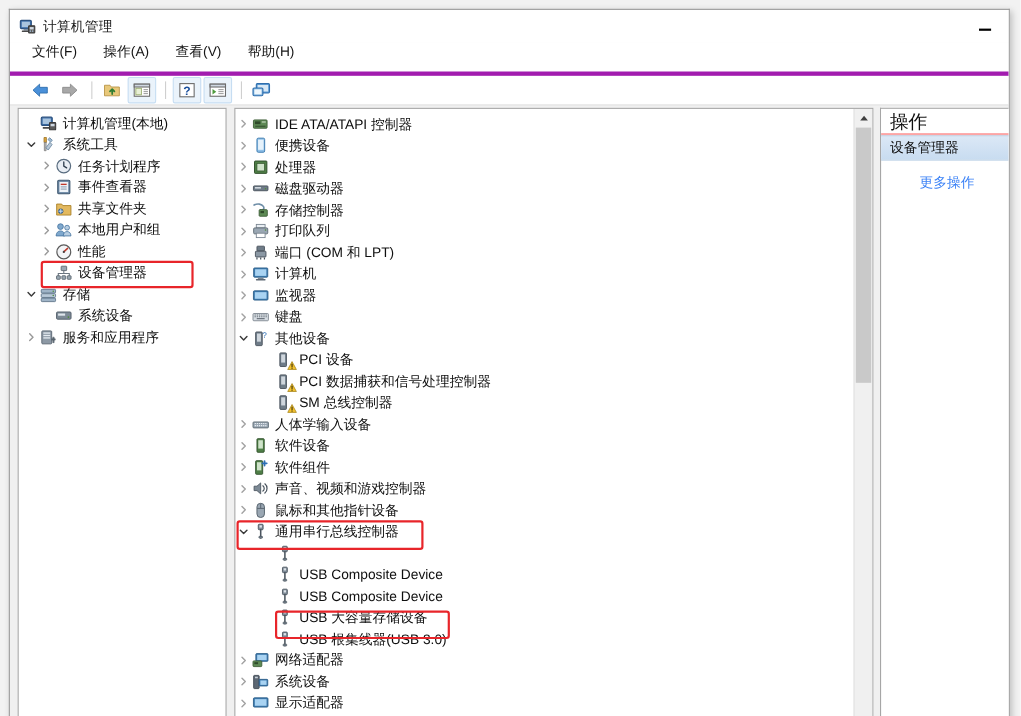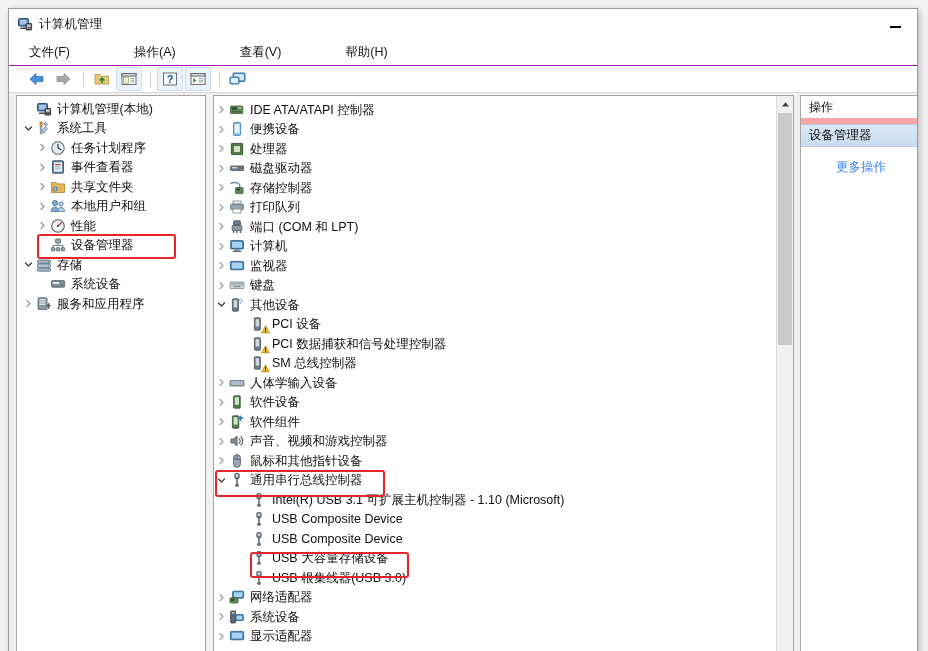--- a/index.html
+++ b/index.html
@@ -59,24 +59,23 @@
     display: block;
     width: 11px; height: 0;
     border-top: 2px solid #000;
     margin-top: 6px;
   }
   
   .menubar {
     height: 26px;
     background: #ffffff;
     display: flex;
-    align-items: center;
+    align-items: flex-start;
     padding-left: 20px;
-    border-bottom: 1px solid #a21caf;
-    gap: 40px;
+    border-bottom: 4px solid #a21caf;
   }
   .menu-item {
     font-size: 12.5px;
     color: #141414;
     margin-right: 24px;
     white-space: nowrap;
   }
   
   .toolbar {
     height: 26px;
@@ -169,24 +168,24 @@
   
   .d0 { padding-left: 4px; }
   .d1 { padding-left: 18px; }
   .m0 { }
   .m1 { padding-left: 37px; align-items: center; }
   
   .rp-header {
     height: 22px;
     display: flex; align-items: center;
     padding-left: 8px;
-    font-size: 12px;
+    font-size: 17px;
     color: #0f0f0f;
     background: #ffffff;
-    border-bottom: 6px solid #fca5a5;
+    border-bottom: 2px solid #fca5a5;
   }
   .rp-sel {
     height: 21px;
     display: flex; align-items: center;
     padding-left: 8px;
     font-size: 12.5px;
     color: #0f0f0f;
     background: linear-gradient(to bottom, #dbe8f6 0%, #c8dcf0 100%);
     border-top: 1px solid #b6cde4;
     border-bottom: 1px solid #b6cde4;
@@ -832,21 +831,20 @@
 
           <div class="row m1">
             <span class="ico">
               <svg width="16" height="16" viewBox="0 0 16 16">
                 <rect x="5.8" y="1.6" width="4.4" height="5" rx=".8" fill="#7d8a96" stroke="#4a545e" stroke-width=".8"></rect>
                 <rect x="6.9" y="2.6" width="2.2" height="2" fill="#dde3e9"></rect>
                 <path d="M8 6.6 v7.4" stroke="#4a545e" stroke-width="1.4" stroke-linecap="round"></path>
                 <rect x="6.4" y="12.6" width="3.2" height="1.6" rx=".4" fill="#7d8a96" stroke="#4a545e" stroke-width=".7"></rect>
               </svg>
             </span>
-            <span class="lbl">Intel(R) USB 3.1 可扩展主机控制器 - 1.10 (Microsoft)</span>
           </div>
 
           <div class="row m1">
             <span class="ico">
               <svg width="16" height="16" viewBox="0 0 16 16">
                 <rect x="5.8" y="1.6" width="4.4" height="5" rx=".8" fill="#7d8a96" stroke="#4a545e" stroke-width=".8"></rect>
                 <rect x="6.9" y="2.6" width="2.2" height="2" fill="#dde3e9"></rect>
                 <path d="M8 6.6 v7.4" stroke="#4a545e" stroke-width="1.4" stroke-linecap="round"></path>
                 <rect x="6.4" y="12.6" width="3.2" height="1.6" rx=".4" fill="#7d8a96" stroke="#4a545e" stroke-width=".7"></rect>
               </svg>

